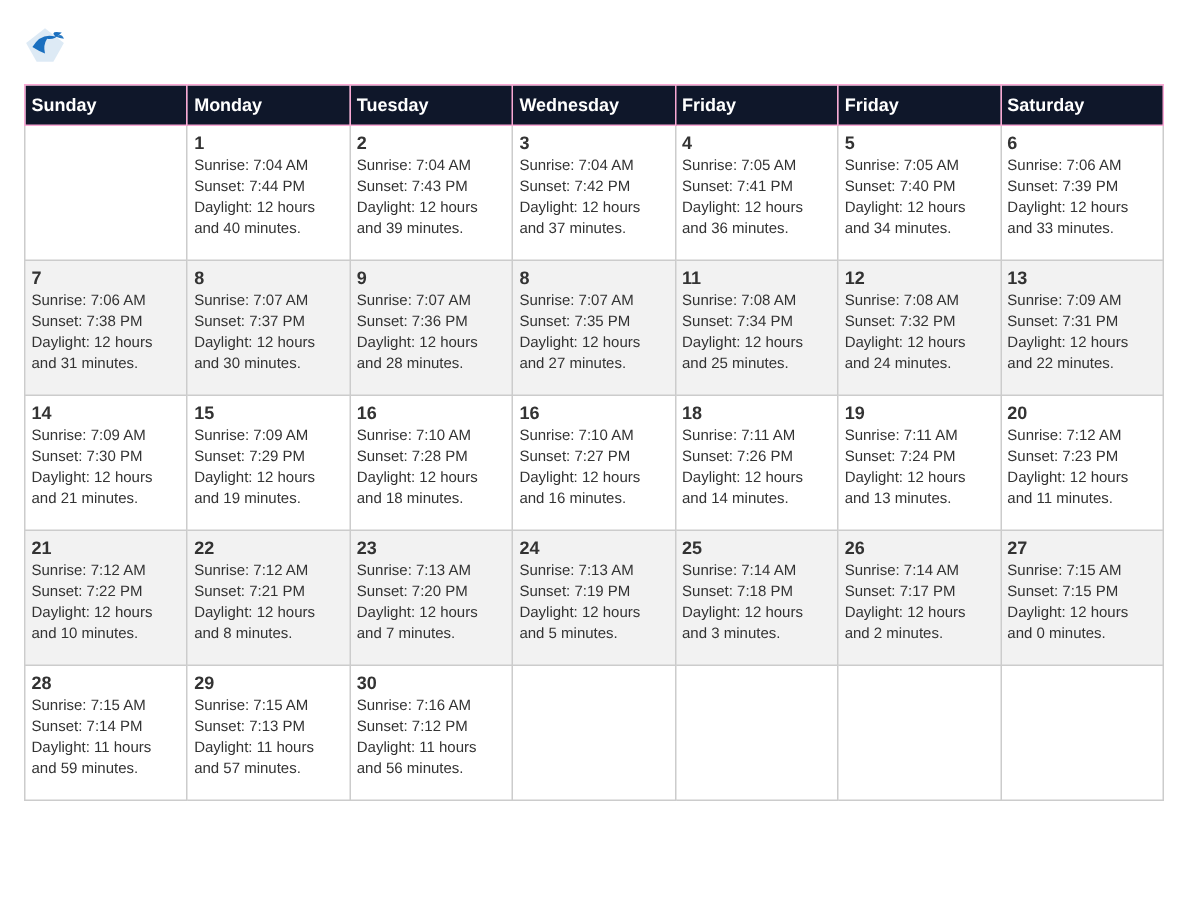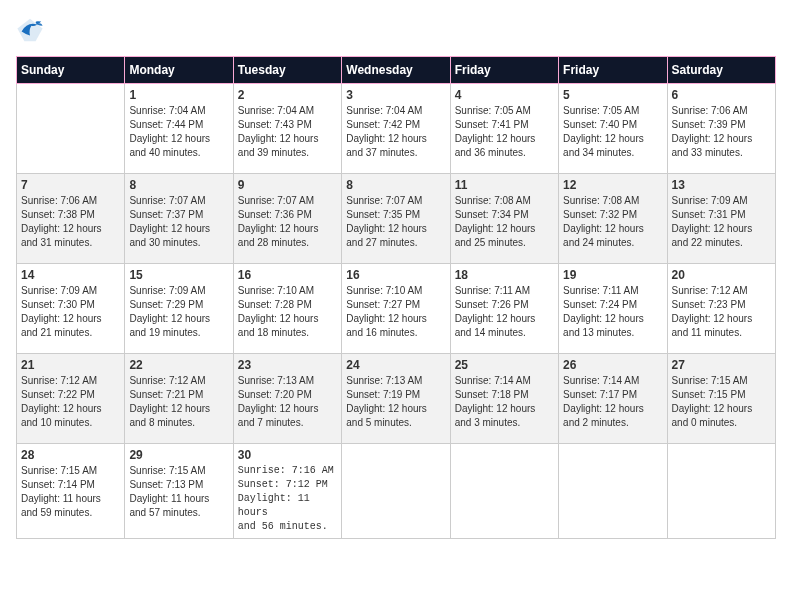--- a/index.html
+++ b/index.html
@@ -329,21 +329,21 @@
         </td>
         <td>
           <span class="day-num">29</span>
           <div class="day-info" style="white-space: pre-line;">Sunrise: 7:15 AM
 Sunset: 7:13 PM
 Daylight: 11 hours
 and 57 minutes.</div>
         </td>
         <td>
           <span class="day-num">30</span>
-          <div class="day-info" style="white-space: pre-line; font-family: Liberation Mono, monospace;">Sunrise: 7:16 AM
+          <div class="day-info" style="white-space: pre-line;">Sunrise: 7:16 AM
 Sunset: 7:12 PM
 Daylight: 11 hours
 and 56 minutes.</div>
         </td>
         <td class="empty-cell"></td>
         <td class="empty-cell"></td>
         <td class="empty-cell"></td>
         <td class="empty-cell"></td>
       </tr>
     </tbody>

